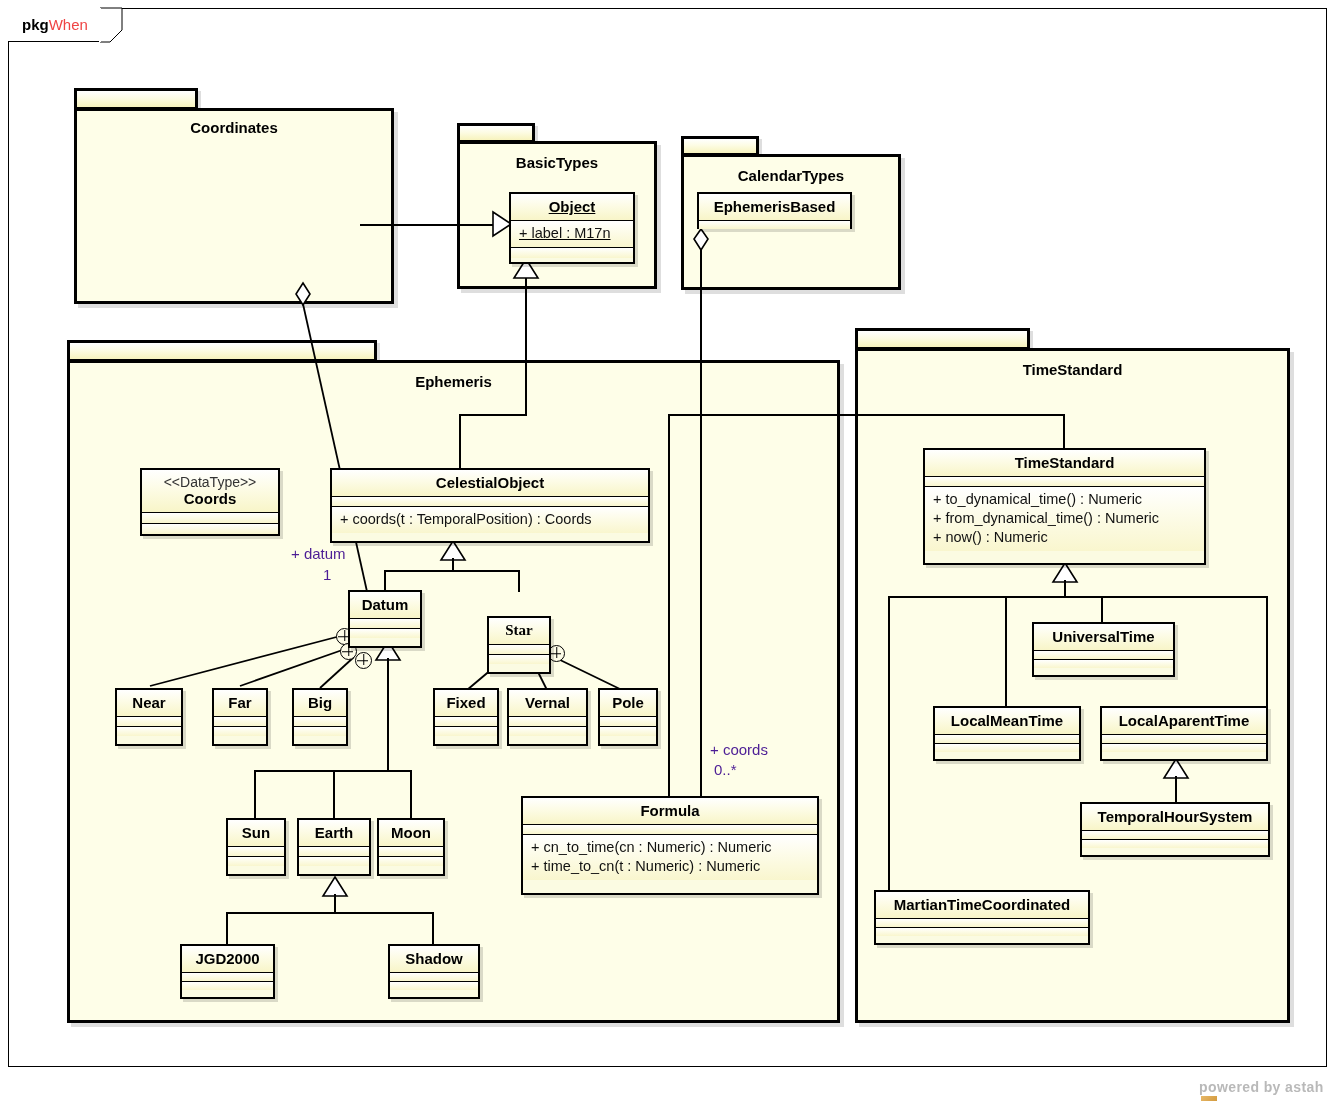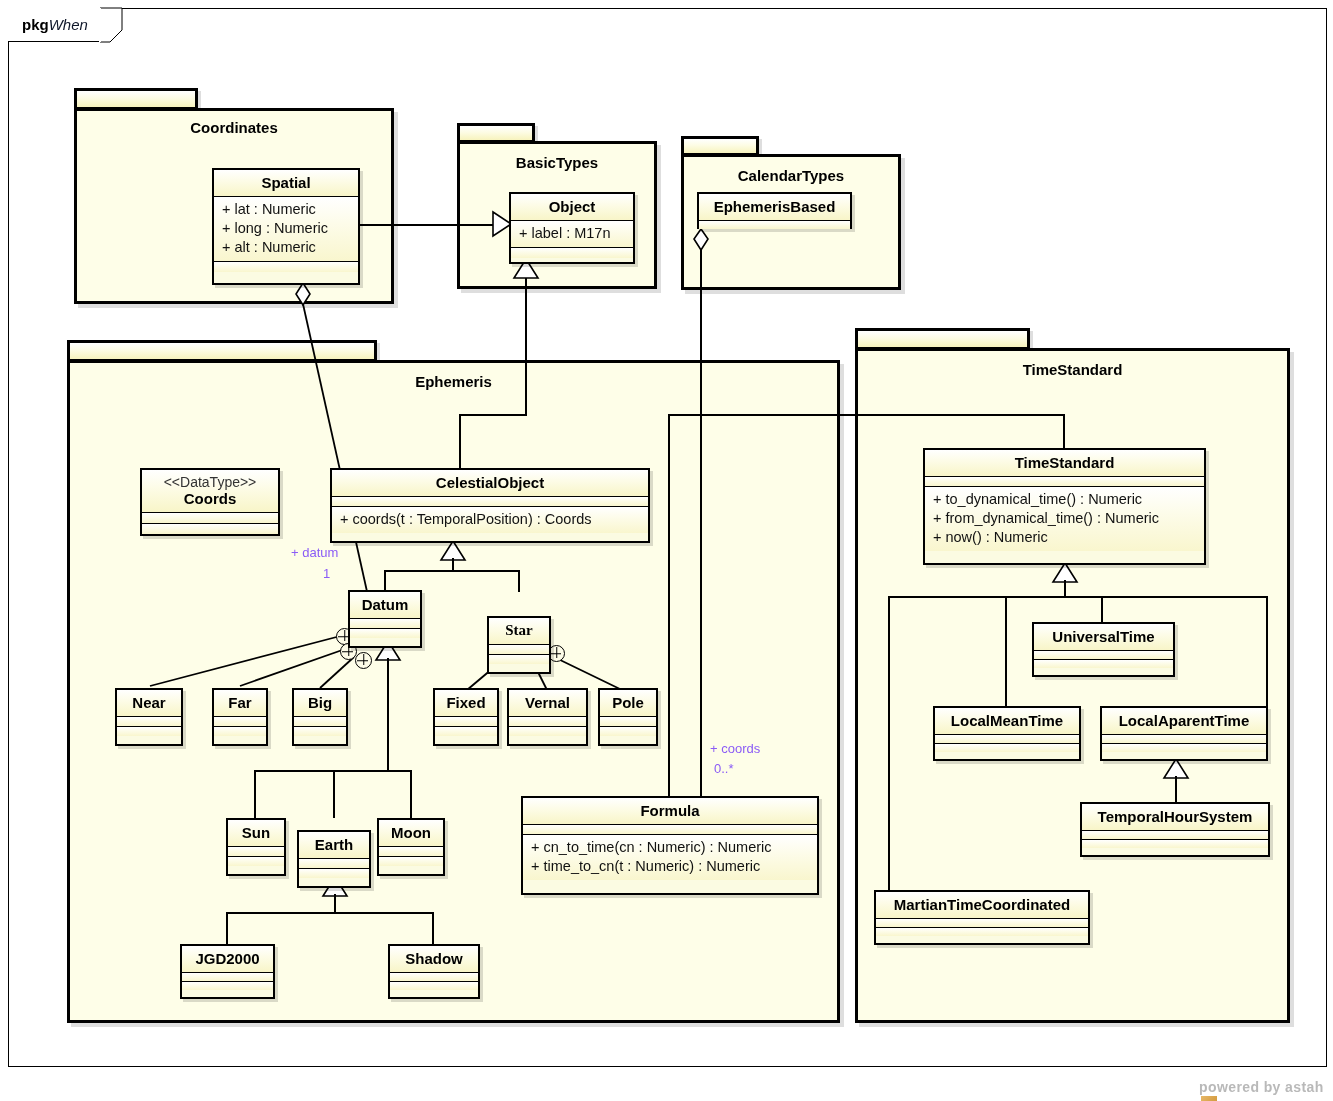--- a/index.html
+++ b/index.html
@@ -7,21 +7,21 @@
   body{font-family:"Liberation Sans",sans-serif;}
   #canvas{position:relative;width:1333px;height:1101px;background:#ffffff;overflow:hidden;}
 
   
   .frame-border{position:absolute;border:1px solid #000;background:transparent;}
   .frame-tab{position:absolute;background:#fff;border:1px solid #000;
              border-bottom:1px solid #000;box-sizing:border-box;
              font-size:15px;color:#222;display:flex;align-items:center;
              padding-left:14px;letter-spacing:0;}
   .frame-tab .kw{font-weight:bold;color:#000;}
-  .frame-tab .nm{color:#0f172a;font-style:italic;}
+  .frame-tab .nm{color:#ef4444;}
 
   
   .pkg{position:absolute;box-sizing:border-box;}
   .pkg-tab{position:absolute;left:0;top:0;box-sizing:border-box;
            border:3px solid #000;
            background:linear-gradient(to bottom,#ffffff 0%,#fdfce4 45%,#f7f3bd 100%);
            box-shadow:3px 3px 0 rgba(0,0,0,0.13);}
   .pkg-body{position:absolute;box-sizing:border-box;border:3px solid #000;
             background:#fefee8;
             box-shadow:4px 4px 0 rgba(0,0,0,0.13);}
@@ -49,21 +49,21 @@
   .diag{position:absolute;z-index:10;overflow:visible;}
 
   
   .cplus{position:absolute;width:15px;height:15px;border:1.6px solid #000;
          border-radius:50%;background:#fdfce8;z-index:32;}
   .cplus::before{content:"";position:absolute;left:50%;top:1.2px;width:1.5px;height:10.6px;
                  background:#000;transform:translateX(-50%);}
   .cplus::after{content:"";position:absolute;top:50%;left:1.2px;height:1.5px;width:10.6px;
                 background:#000;transform:translateY(-50%);}
 
-  .edge-label{position:absolute;font-size:13px;color:#8b5cf6;z-index:35;white-space:nowrap;}
+  .edge-label{position:absolute;font-size:15px;color:#4c1d95;z-index:35;white-space:nowrap;}
 
   .watermark{position:absolute;font-size:14px;color:#b9b9b9;font-weight:bold;
              letter-spacing:0.4px;z-index:60;}
   .wm-mark{display:inline-block;width:16px;height:14px;vertical-align:-2px;
            background:linear-gradient(135deg,#e8b96a 0%,#d9a34a 50%,#c98f33 100%);
            margin-left:2px;}
 </style>
 </head>
 <body>
 
@@ -79,37 +79,28 @@
     <polygon points="0,0 22,0 22,22 10,34 0,34" fill="#ffffff" stroke="#000" stroke-width="1"></polygon>
     <line x1="0" y1="0" x2="0" y2="34" stroke="#ffffff" stroke-width="2"></line>
   </svg>
 
   <div class="pkg" style="left:74px;top:88px;width:325px;height:218px;">
     <div class="pkg-tab" style="left:0;top:0;width:124px;height:22px;"></div>
     <div class="pkg-body" style="left:0;top:20px;width:320px;height:196px;"></div>
     <div class="pkg-title" style="left:0;top:31px;width:320px;">Coordinates</div>
   </div>
 
-  <div class="cls" style="left:212px;top:168px;width:148px;height:117px;">
-    <div class="cls-name">Spatial</div>
-    <div class="cls-sec cls-attrs">
-      <div>+ lat : Numeric</div>
-      <div>+ long : Numeric</div>
-      <div>+ alt : Numeric</div>
-    </div>
-    <div class="cls-sec empty"></div>
-  </div>
 
   <div class="pkg" style="left:457px;top:123px;width:205px;height:168px;">
     <div class="pkg-tab" style="left:0;top:0;width:78px;height:20px;"></div>
     <div class="pkg-body" style="left:0;top:18px;width:200px;height:148px;"></div>
     <div class="pkg-title" style="left:0;top:31px;width:200px;">BasicTypes</div>
   </div>
 
-  <div class="cls" style="left:509px;top:192px;width:126px;height:72px;">
+  <div class="cls" style="left:509px;top:192px;width:126px;height:72px;text-decoration:underline;">
     <div class="cls-name">Object</div>
     <div class="cls-sec cls-attrs">
       <div>+ label : M17n</div>
     </div>
     <div class="cls-sec empty"></div>
   </div>
 
   <div class="pkg" style="left:681px;top:136px;width:225px;height:155px;">
     <div class="pkg-tab" style="left:0;top:0;width:78px;height:20px;"></div>
     <div class="pkg-body" style="left:0;top:18px;width:220px;height:136px;"></div>
@@ -293,21 +284,21 @@
     <div class="cls-name">Pole</div>
     <div class="cls-sec empty" style="height:10px;"></div>
     <div class="cls-sec empty" style="height:10px;"></div>
   </div>
 
   <div class="cls" style="left:226px;top:818px;width:60px;height:58px;">
     <div class="cls-name">Sun</div>
     <div class="cls-sec empty" style="height:10px;"></div>
     <div class="cls-sec empty" style="height:10px;"></div>
   </div>
-  <div class="cls" style="left:297px;top:818px;width:74px;height:58px;margin-top:12px;">
+  <div class="cls" style="left:297px;top:818px;width:74px;height:58px;">
     <div class="cls-name">Earth</div>
     <div class="cls-sec empty" style="height:10px;"></div>
     <div class="cls-sec empty" style="height:10px;"></div>
   </div>
   <div class="cls" style="left:377px;top:818px;width:68px;height:58px;">
     <div class="cls-name">Moon</div>
     <div class="cls-sec empty" style="height:10px;"></div>
     <div class="cls-sec empty" style="height:10px;"></div>
   </div>
 

